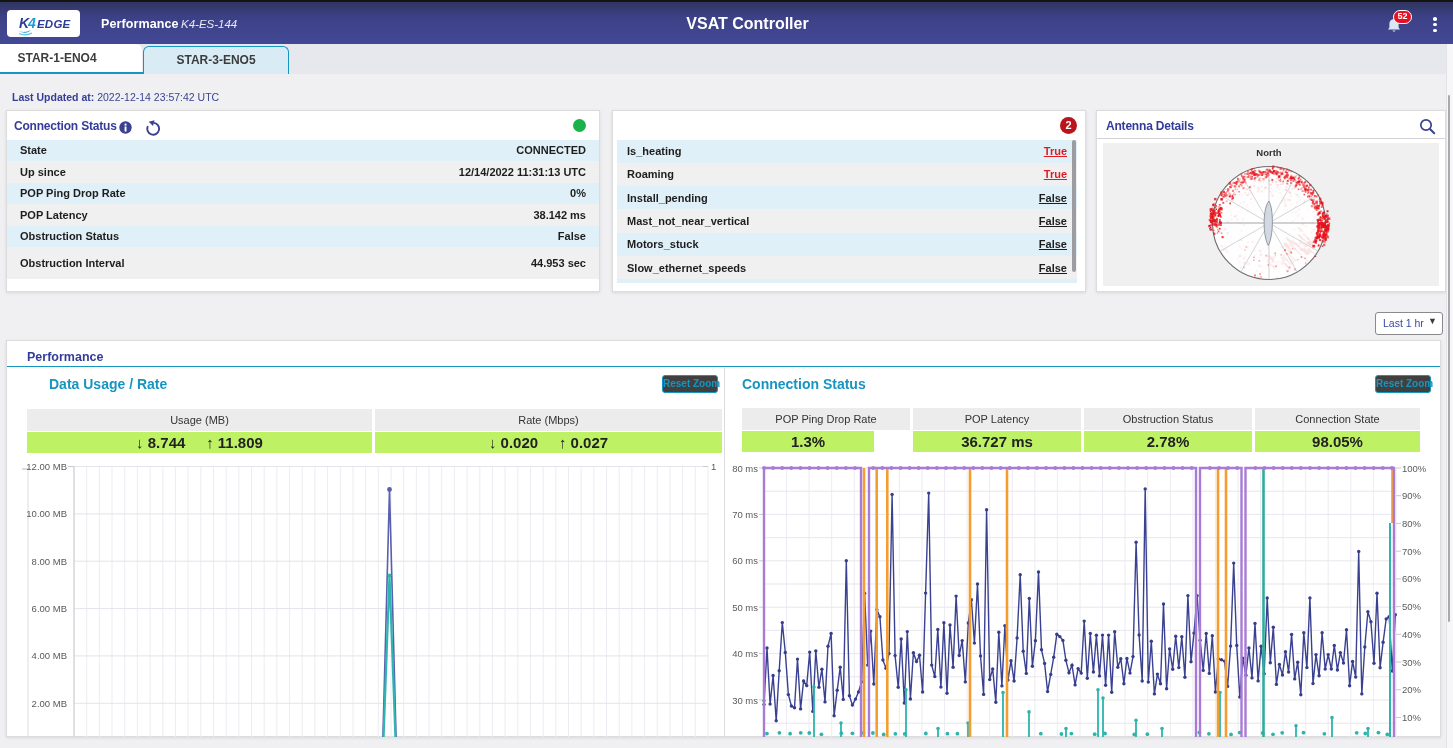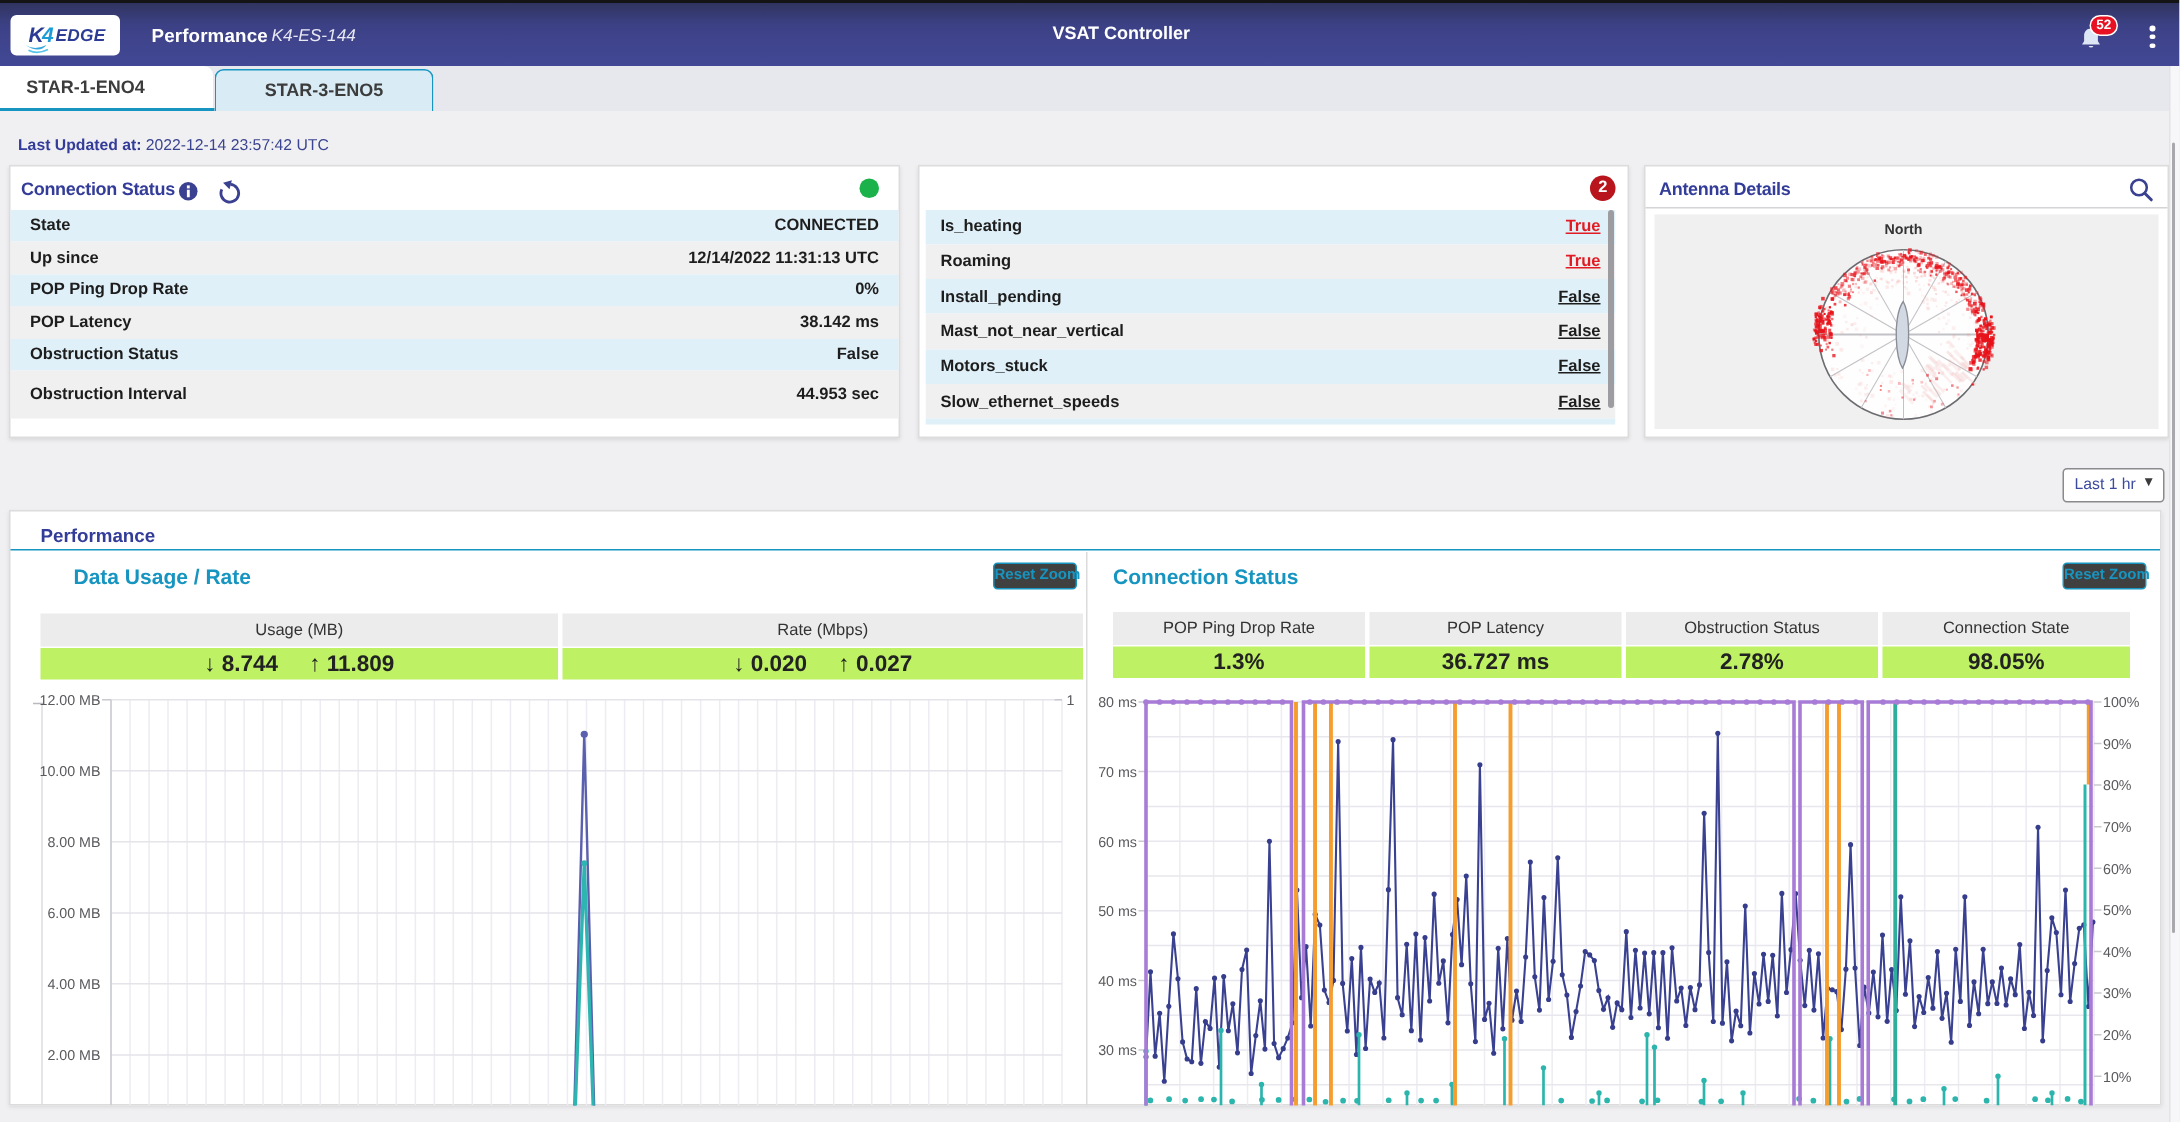--- a/index.html
+++ b/index.html
@@ -30,21 +30,21 @@
           <text x="12" y="18" font-size="14" fill="#2c3c94">K</text>
           <text x="21" y="18" font-size="14" fill="#1b9cd8">4</text>
           <text x="30" y="17.5" font-size="11.5" fill="#2c3c94" letter-spacing="0.2">EDGE</text>
         </g>
         <path d="M10 20 Q16 24 24 20 Q19 26 10 20Z" fill="#1b9cd8" opacity="0.9"></path>
         <path d="M12 23.5 Q18 26.5 25 23" stroke="#58c4e8" stroke-width="1.2" fill="none"></path>
       </svg>
     </div>
     <div class="abs" style="left:101px;top:14.5px;font-size:12.5px;font-weight:bold;color:#fff;letter-spacing:0.1px;">Performance</div>
     <div class="abs" style="left:181px;top:16px;font-size:11.5px;font-style:italic;color:#e9e9f3;">K4-ES-144</div>
-    <div class="abs" style="left:600px;top:12.5px;width:295px;text-align:center;font-size:12px;font-weight:bold;color:#fff;">VSAT Controller</div>
+    <div class="abs" style="left:600px;top:12.5px;width:295px;text-align:center;font-size:16px;font-weight:bold;color:#fff;">VSAT Controller</div>
 
     <svg class="abs" style="left:1385px;top:15px;" width="18" height="18" viewBox="0 0 18 18">
       <path d="M9 2 C6 2 4.4 4.2 4.4 6.8 L4.4 10.5 L3 12.6 L15 12.6 L13.6 10.5 L13.6 6.8 C13.6 4.2 12 2 9 2Z" fill="#dde6f4"></path>
       <path d="M7.4 13.6 a1.7 1.7 0 0 0 3.2 0Z" fill="#dde6f4"></path>
     </svg>
     <div class="abs" style="left:1393px;top:8px;width:19px;height:14px;background:#e81123;border:1.5px solid #fff;border-radius:7px;color:#fff;font-size:9px;font-weight:bold;text-align:center;line-height:11px;">52</div>
     <div class="abs" style="left:1433px;top:15px;width:4px;">
       <div style="width:3.6px;height:3.6px;border-radius:50%;background:#fff;margin-bottom:2.2px;"></div>
       <div style="width:3.6px;height:3.6px;border-radius:50%;background:#fff;margin-bottom:2.2px;"></div>
       <div style="width:3.6px;height:3.6px;border-radius:50%;background:#fff;"></div>
@@ -1090,21 +1090,21 @@
     <div class="thead" style="left:20px;top:68px;width:345px;height:22px;line-height:22px;">Usage (MB)</div>
     <div class="tval" style="left:20px;top:91px;width:345px;height:21px;line-height:21px;">↓ 8.744&nbsp;&nbsp;&nbsp;&nbsp;&nbsp;↑ 11.809</div>
     <div class="tval" style="left:368px;top:91px;width:347px;height:21px;line-height:21px;">↓ 0.020&nbsp;&nbsp;&nbsp;&nbsp;&nbsp;↑ 0.027</div>
 
     <div class="abs teal" style="left:735px;top:35px;font-size:14px;font-weight:bold;">Connection Status</div>
     <div class="rstbtn" style="left:1368px;top:33.5px;width:56px;height:18px;">Reset Zoom</div>
     <div class="thead" style="left:735px;top:67px;width:168px;height:22px;line-height:22px;">POP Ping Drop Rate</div>
     <div class="thead" style="left:906px;top:67px;width:168px;height:22px;line-height:22px;">POP Latency</div>
     <div class="thead" style="left:1077px;top:67px;width:168px;height:22px;line-height:22px;">Obstruction Status</div>
     <div class="thead" style="left:1248px;top:67px;width:165px;height:22px;line-height:22px;">Connection State</div>
-    <div class="tval" style="left:735px;top:90px;width:168px;height:21px;line-height:21px;">1.3%</div>
+    <div class="tval" style="left:735px;top:90px;width:132px;height:21px;line-height:21px;">1.3%</div>
     <div class="tval" style="left:906px;top:90px;width:168px;height:21px;line-height:21px;">36.727 ms</div>
     <div class="tval" style="left:1077px;top:90px;width:168px;height:21px;line-height:21px;">2.78%</div>
     <div class="tval" style="left:1248px;top:90px;width:165px;height:21px;line-height:21px;">98.05%</div>
   </div>
 
   <svg class="abs" style="left:6px;top:455px;" width="711" height="282" viewBox="6 455 711 282">
     <path d="M74.0,466.5V737 M86.7,466.5V737 M99.4,466.5V737 M112.0,466.5V737 M124.7,466.5V737 M137.4,466.5V737 M150.1,466.5V737 M162.8,466.5V737 M175.4,466.5V737 M188.1,466.5V737 M200.8,466.5V737 M213.5,466.5V737 M226.2,466.5V737 M238.8,466.5V737 M251.5,466.5V737 M264.2,466.5V737 M276.9,466.5V737 M289.6,466.5V737 M302.2,466.5V737 M314.9,466.5V737 M327.6,466.5V737 M340.3,466.5V737 M353.0,466.5V737 M365.6,466.5V737 M378.3,466.5V737 M391.0,466.5V737 M403.7,466.5V737 M416.4,466.5V737 M429.0,466.5V737 M441.7,466.5V737 M454.4,466.5V737 M467.1,466.5V737 M479.8,466.5V737 M492.4,466.5V737 M505.1,466.5V737 M517.8,466.5V737 M530.5,466.5V737 M543.2,466.5V737 M555.8,466.5V737 M568.5,466.5V737 M581.2,466.5V737 M593.9,466.5V737 M606.6,466.5V737 M619.2,466.5V737 M631.9,466.5V737 M644.6,466.5V737 M657.3,466.5V737 M670.0,466.5V737 M682.6,466.5V737 M695.3,466.5V737 M708.0,466.5V737" stroke="#ececf2" stroke-width="1" fill="none"></path>
     <path d="M74,466.5H708 M74,513.9H708 M74,561.2H708 M74,608.6H708 M74,655.9H708 M74,703.3H708" stroke="#e4e4ea" stroke-width="1" fill="none"></path>
     <path d="M74,466.5V737" stroke="#c9c9cf" stroke-width="1" fill="none"></path>
     <path d="M28,469V737" stroke="#dcdce2" stroke-width="1" fill="none"></path>

